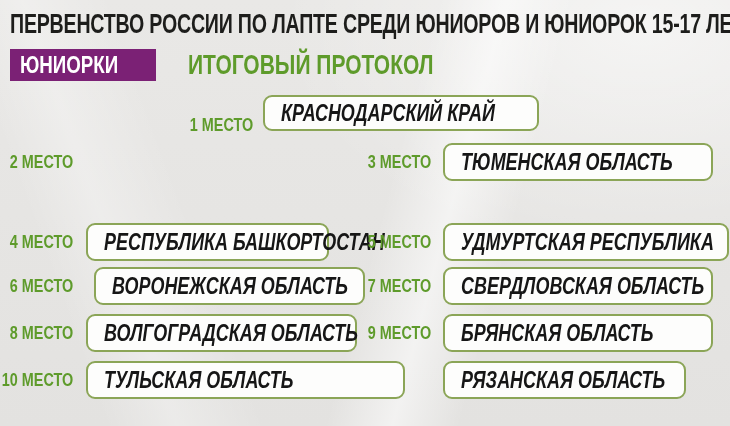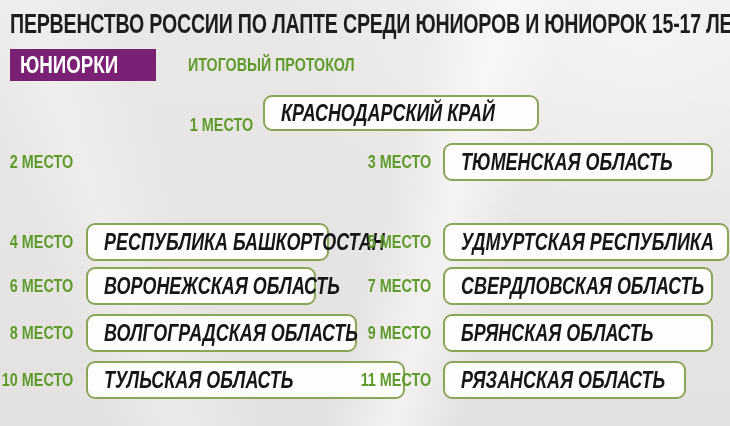--- a/index.html
+++ b/index.html
@@ -20,21 +20,21 @@
     font-size:28px; font-weight:700; color:#1d1d1b; letter-spacing:-0.3px;
   }
   .title .cond { transform:scaleX(0.70); transform-origin:left center; }
 
   .badge-row { position:absolute; left:10px; top:49px; height:32px; display:flex; align-items:center; gap:32px; }
   .badge {
     background:#7b2175; color:#ffffff; height:32px; padding:0 10px;
     display:flex; align-items:center; font-size:24px; font-weight:700;
   }
   .badge .cond { transform:scaleX(0.78); transform-origin:left center; }
-  .subtitle { color:#5e9b2b; font-size:19px; font-weight:700; }
+  .subtitle { color:#5e9b2b; font-size:28px; font-weight:700; }
   .subtitle .cond { transform:scaleX(0.75); transform-origin:left center; }
 
   .lbl {
     position:absolute; width:120px; height:38px;
     display:flex; align-items:center; justify-content:flex-end;
     color:#5e9b2b; font-size:18px; font-weight:700;
   }
   .lbl .cond { transform:scaleX(0.80); transform-origin:right center; }
 
   .bx {
@@ -45,21 +45,21 @@
   .bx .cond {
     transform:scaleX(0.78); transform-origin:left center;
     font-size:23px; font-weight:700; font-style:italic; color:#161616;
   }
 
   .p1  { left:133px; top:95px;  height:36px;margin-top:12px; }  .b1  { left:263px; top:95px;  width:276px; height:36px; }
   .p2  { left:-47px; top:143px; }               .b2  { left:86px;  top:143px; width:271px; }
   .p3  { left:311px; top:143px; }               .b3  { left:443px; top:143px; width:270px; }
   .p4  { left:-47px; top:223px; }               .b4  { left:86px;  top:223px; width:243px; }
   .p5  { left:311px; top:223px; }               .b5  { left:443px; top:223px; width:286px; }
-  .p6  { left:-47px; top:267px; }               .b6  { left:86px;  top:267px; width:230px; }
+  .p6  { left:-47px; top:267px; }               .b6  { left:94px;  top:267px; width:271px; }
   .p7  { left:311px; top:267px; }               .b7  { left:443px; top:267px; width:270px; }
   .p8  { left:-47px; top:314px; }               .b8  { left:86px;  top:314px; width:271px; }
   .p9  { left:311px; top:314px; }               .b9  { left:443px; top:314px; width:270px; }
   .p10 { left:-47px; top:361px; }               .b10 { left:86px;  top:361px; width:319px; }
   .p11 { left:311px; top:361px; }               .b11 { left:443px; top:361px; width:243px; }
 </style>
 </head>
 <body>
 
 <div class="canvas">
@@ -137,20 +137,17 @@
       <span class="cond">БРЯНСКАЯ ОБЛАСТЬ</span>
     </div>
 
   <div class="lbl p10">
       <span class="cond">10 МЕСТО</span>
     </div>
   <div class="bx b10">
       <span class="cond">ТУЛЬСКАЯ ОБЛАСТЬ</span>
     </div>
 
-  <div class="lbl p11">
-      <span class="cond">11 МЕСТО</span>
-    </div>
   <div class="bx b11">
       <span class="cond">РЯЗАНСКАЯ ОБЛАСТЬ</span>
     </div>
 
 </div>
 
 </body></html>

